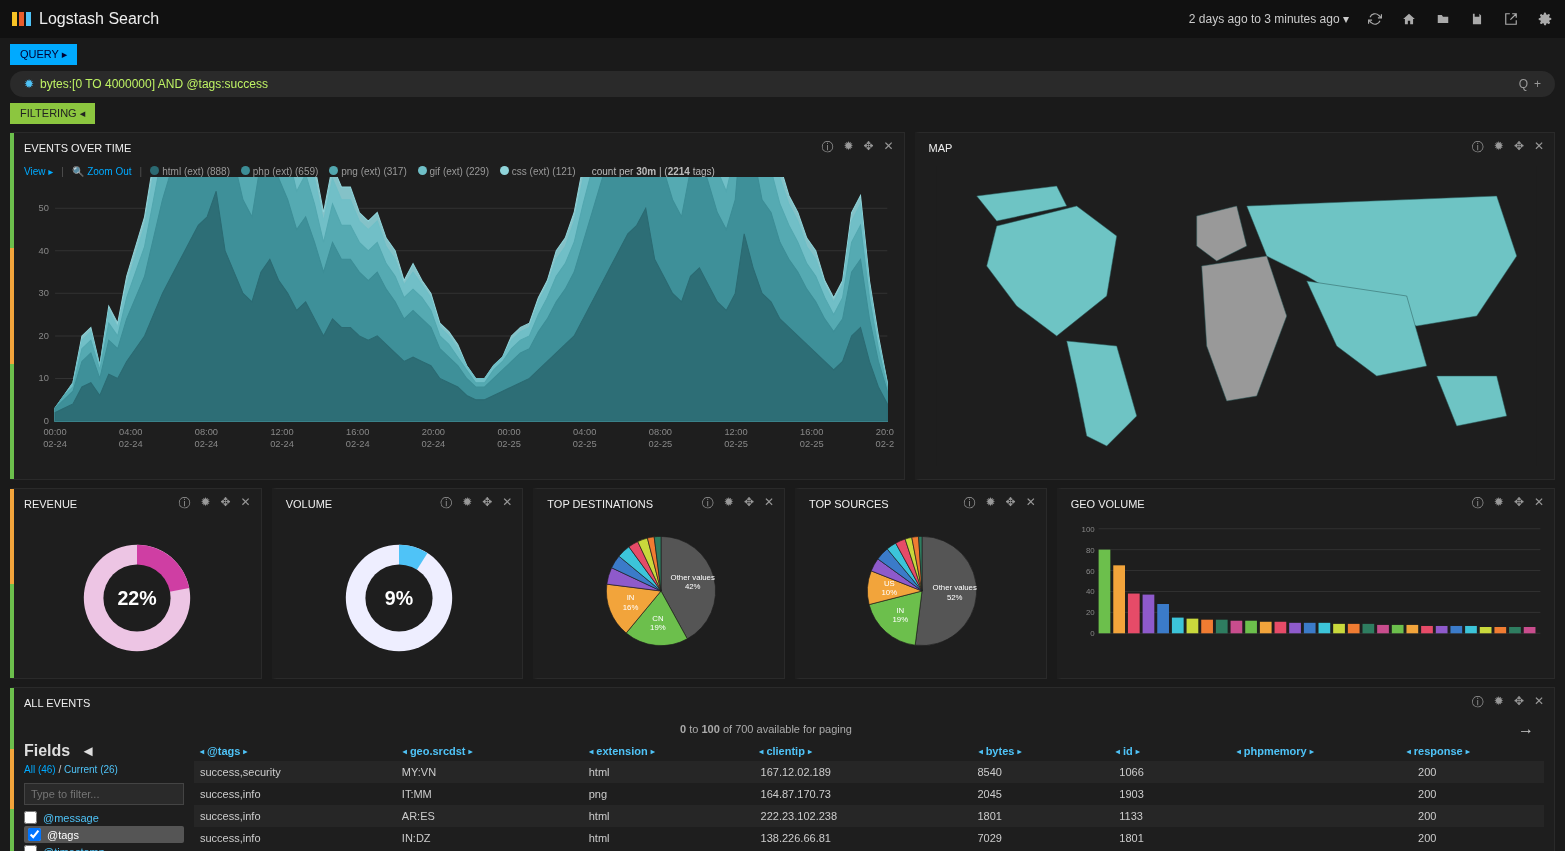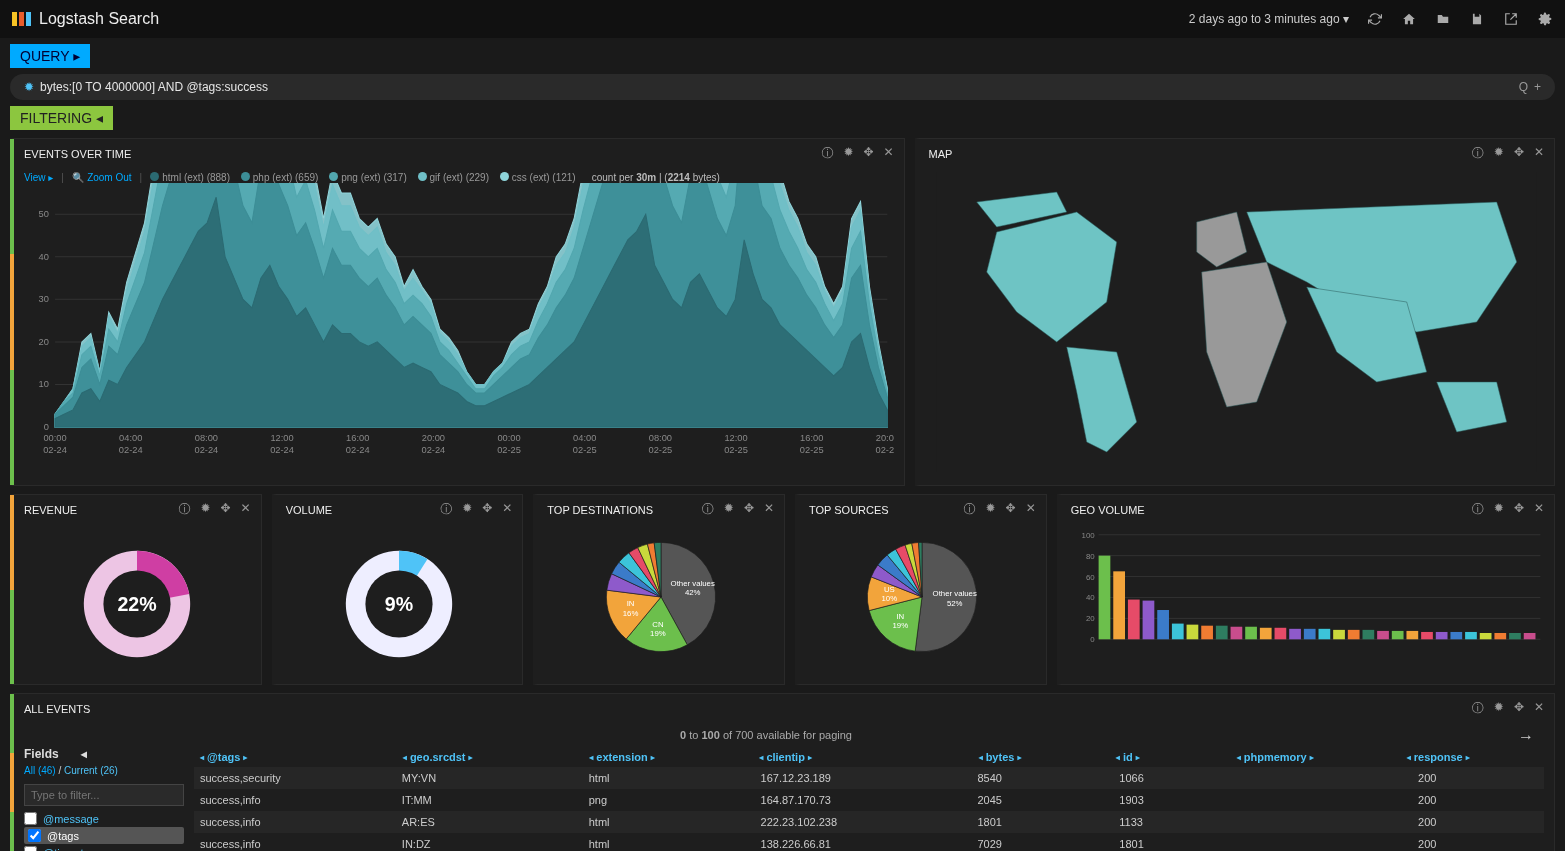--- a/index.html
+++ b/index.html
@@ -7,21 +7,21 @@
 .navbar { background: #111; height: 38px; display: flex; align-items: center; padding: 0 12px; justify-content: space-between; }
 .navbar-left { display: flex; align-items: center; gap: 8px; }
 .logo { display: flex; gap: 2px; }
 .logo-bar { width: 5px; height: 14px; }
 .navbar-title { color: #eee; font-size: 16px; font-weight: normal; }
 .navbar-right { display: flex; align-items: center; gap: 18px; color: #999; }
 .navbar-right span { cursor: pointer; }
 .timerange { font-size: 12px; color: #ccc; cursor: pointer; }
 .icon-btn { cursor: pointer; color: #aaa; width:16px; height:16px; display:inline-flex; align-items:center; justify-content:center;}
 .content { padding: 6px 10px 10px 10px; }
-.tab-btn { background: #00aaff; color: #003; padding: 4px 10px; font-size: 14px; cursor: pointer; display: inline-block; }
+.tab-btn { background: #00aaff; color: #003; padding: 4px 10px; font-size: 11px; cursor: pointer; display: inline-block; }
 .tab-btn.green { background: #8cc63f; color: #2a4; color:#222;}
 .query-bar { background: #2a2a2a; border-radius: 14px; padding: 6px 14px; margin: 6px 0; display: flex; align-items: center; justify-content: space-between; color: #888; }
 .query-bar-left { display: flex; align-items: center; gap: 6px; }
 .panel-row { display: flex; gap: 10px; margin-top: 8px; }
 .panel { background: #1e1e1e; border: 1px solid #2a2a2a; position: relative; flex: 1; border-left: 4px solid transparent;}
 .panel-cb { position:absolute; left:-4px; top:0; bottom:0; width:4px; display:flex; flex-direction:column;}
 .panel-cb div{flex:1;}
 .panel-header { display: flex; justify-content: space-between; align-items: center; padding: 6px 10px; }
 .panel-title { font-weight: normal; font-size: 11px; color: #eee; }
 .panel-tools { display: flex; gap: 10px; color: #999; font-size: 12px;}
@@ -34,21 +34,21 @@
 .map-svg { width: 100%; height: 300px; }
 .donut-wrap { display: flex; justify-content: center; padding: 10px 0; }
 .donut-svg { width: 140px; height: 140px; }
 .pie-wrap { display: flex; align-items: center; gap: 6px; justify-content:center; padding: 8px 0;}
 .pie-svg { width: 130px; height: 130px; }
 .geo-bar-chart { width: 100%; height: 120px; }
 .events-header { display:flex; justify-content:space-between; align-items:center;}
 .paging-text { text-align:center; font-size:11px; color:#aaa; padding:6px 0;}
 .events-body { display:flex; gap:10px; padding:0 10px 10px 10px;}
 .fields-col { width:160px; }
-.fields-title { font-size:12px; font-weight:bold; color:#ddd; display:flex; align-items:center; gap:22px;}
+.fields-title { font-size:16px; font-weight:bold; color:#ddd; display:flex; align-items:center; gap:14px;}
 .fields-meta { font-size:10px; margin:4px 0;}
 .fields-meta .all{color:#00aaff;}
 .fields-meta .cur{color:#4fc3f7;}
 .filter-input { width:100%; background:#2a2a2a; border:1px solid #444; color:#ccc; padding:4px 6px; font-size:11px; margin:4px 0;}
 .field-item { display:flex; align-items:center; gap:6px; font-size:11px; padding:2px 0; color:#4fc3f7;}
 .field-item.sel { background:#555; color:#fff; padding:2px 4px; border-radius:2px;}
 .events-table { flex:1; }
 .etbl-head { display:grid; grid-template-columns: 1.2fr 1.1fr 1fr 1.3fr 0.8fr 0.7fr 1fr 0.8fr; gap:6px; font-size:11px; color:#4fc3f7; font-weight:bold; padding:4px 6px;}
 .etbl-head span{cursor:pointer; display:flex; align-items:center; gap:3px;}
 .etbl-row { display:grid; grid-template-columns: 1.2fr 1.1fr 1fr 1.3fr 0.8fr 0.7fr 1fr 0.8fr; gap:22px; font-size:11px; color:#ccc; padding:5px 6px;}
@@ -104,21 +104,21 @@
         </svg>
       </span>
   </div>
 </div>
 
 <div class="content">
   <div><span class="tab-btn">QUERY ▸</span></div>
   <div class="query-bar">
     <div class="query-bar-left">
       <span style="color:#4fc3f7">✹</span>
-      <span style="color:#e5e5e5">bytes:[0 TO 4000000] AND @tags:success</span>
+      <span style="color:#bef264">bytes:[0 TO 4000000] AND @tags:success</span>
     </div>
     <div style="display:flex;gap:6px;color:#999;">
       <span>Q</span>
       <span>+</span>
     </div>
   </div>
   <div><span class="tab-btn green">FILTERING ◂</span></div>
 
   <div class="panel-row">
     <div class="panel" style="flex:1.4">
@@ -136,21 +136,21 @@
           <span>✕</span>
         </div>
       </div>
       <div class="panel-body">
         <div class="chart-legend">
           <span class="view-link">View ▸</span>
           <span style="color:#555">|</span>
           <span class="view-link">🔍 <span>Zoom Out</span></span>
           <span style="color:#555">|</span>
           <span id="eot-legend"><span style="margin-right: 8px;"><span class="legend-dot" style="background:#2b6a72"></span>html (ext) (888) </span><span style="margin-right: 8px;"><span class="legend-dot" style="background:#3c8d96"></span>php (ext) (659) </span><span style="margin-right: 8px;"><span class="legend-dot" style="background:#52a7af"></span>png (ext) (317) </span><span style="margin-right: 8px;"><span class="legend-dot" style="background:#6fbfc7"></span>gif (ext) (229) </span><span style="margin-right: 8px;"><span class="legend-dot" style="background:#8fd4da"></span>css (ext) (121) </span></span>
-          <span style="color:#bbb"><span>count per </span><b>30m</b><span> | (</span><b>2214</b><span> bytes)</span></span>
+          <span style="color:#bbb"><span>count per </span><b>30m</b><span> | (</span><b>2214</b><span> tags)</span></span>
         </div>
         <svg class="area-chart" id="area-chart" viewBox="0 0 840 280" preserveAspectRatio="none">
             <line x1="30" x2="834" y1="244" y2="244" stroke="#333"></line>
             <text x="24" y="247" fill="#888" font-size="9" text-anchor="end">0</text>
             <line x1="30" x2="834" y1="201.45454545454544" y2="201.45454545454544" stroke="#333"></line>
             <text x="24" y="204.45454545454544" fill="#888" font-size="9" text-anchor="end">10</text>
             <line x1="30" x2="834" y1="158.9090909090909" y2="158.9090909090909" stroke="#333"></line>
             <text x="24" y="161.9090909090909" fill="#888" font-size="9" text-anchor="end">20</text>
             <line x1="30" x2="834" y1="116.36363636363637" y2="116.36363636363637" stroke="#333"></line>
             <text x="24" y="119.36363636363637" fill="#888" font-size="9" text-anchor="end">30</text>
@@ -433,21 +433,21 @@
               <span><span class="sort-caret">◂</span> bytes <span class="sort-caret">▸</span></span>
               <span><span class="sort-caret">◂</span> id <span class="sort-caret">▸</span></span>
               <span><span class="sort-caret">◂</span> phpmemory <span class="sort-caret">▸</span></span>
               <span><span class="sort-caret">◂</span> response <span class="sort-caret">▸</span></span>
             </div>
           <div id="etbl-body">
               <div class="etbl-row">
                 <span>success,security</span>
                 <span>MY:VN</span>
                 <span>html</span>
-                <span>167.12.23.189</span>
+                <span>167.12.02.189</span>
                 <span>8540</span>
                 <span>1066</span>
                 <span></span>
                 <span>200</span>
               </div>
               <div class="etbl-row">
                 <span>success,info</span>
                 <span>IT:MM</span>
                 <span>png</span>
                 <span>164.87.170.73</span>

